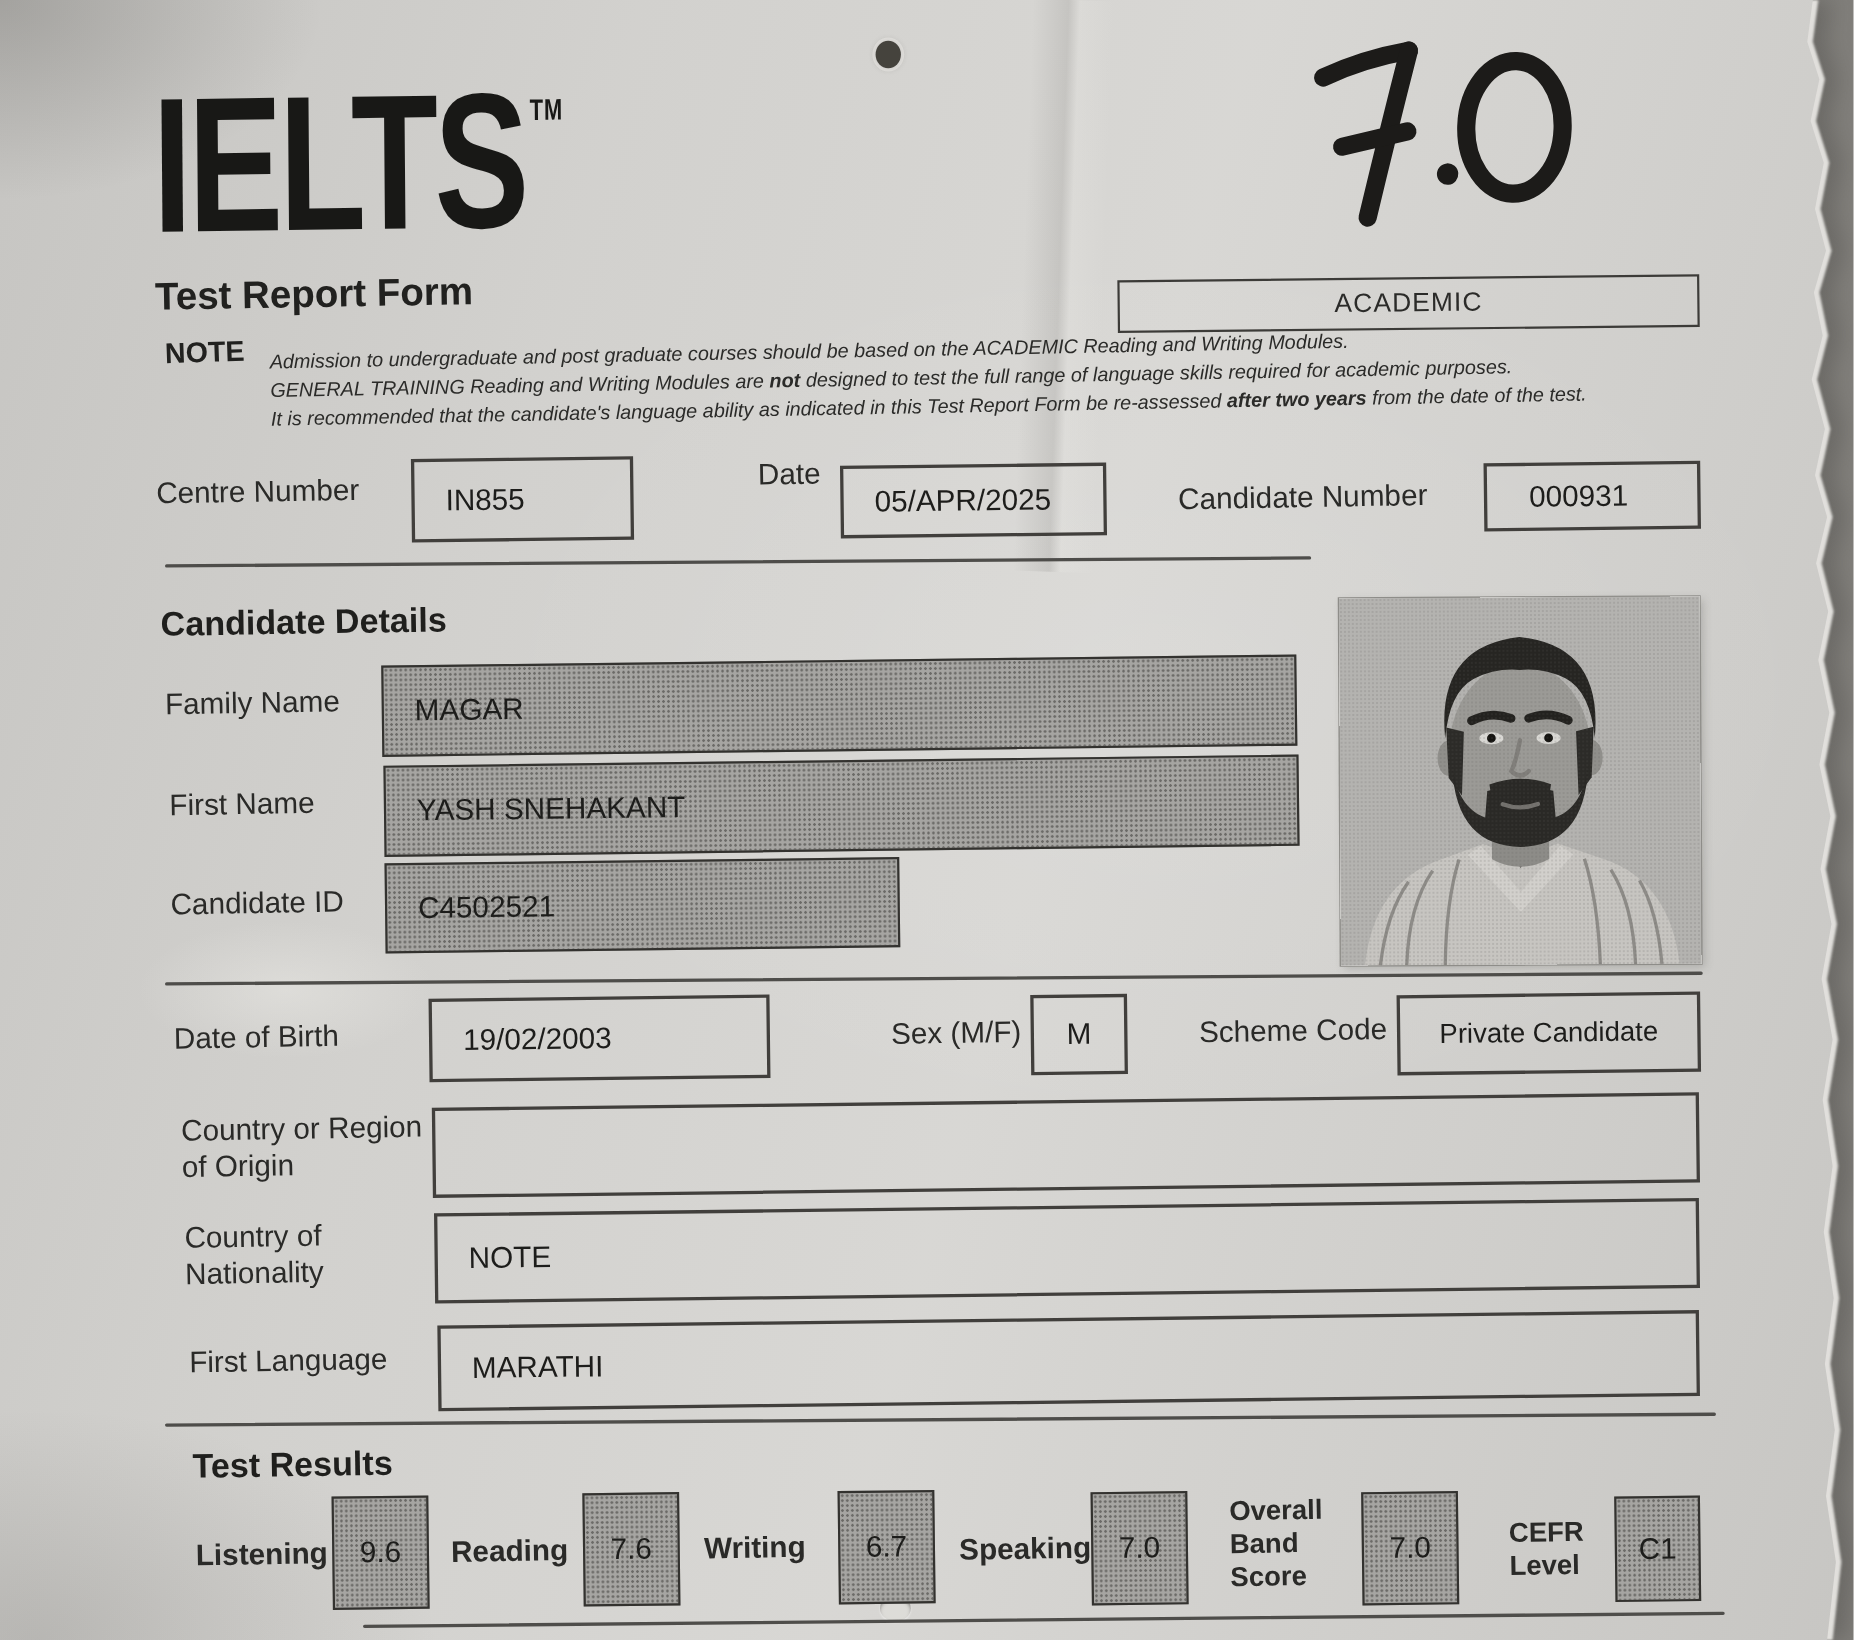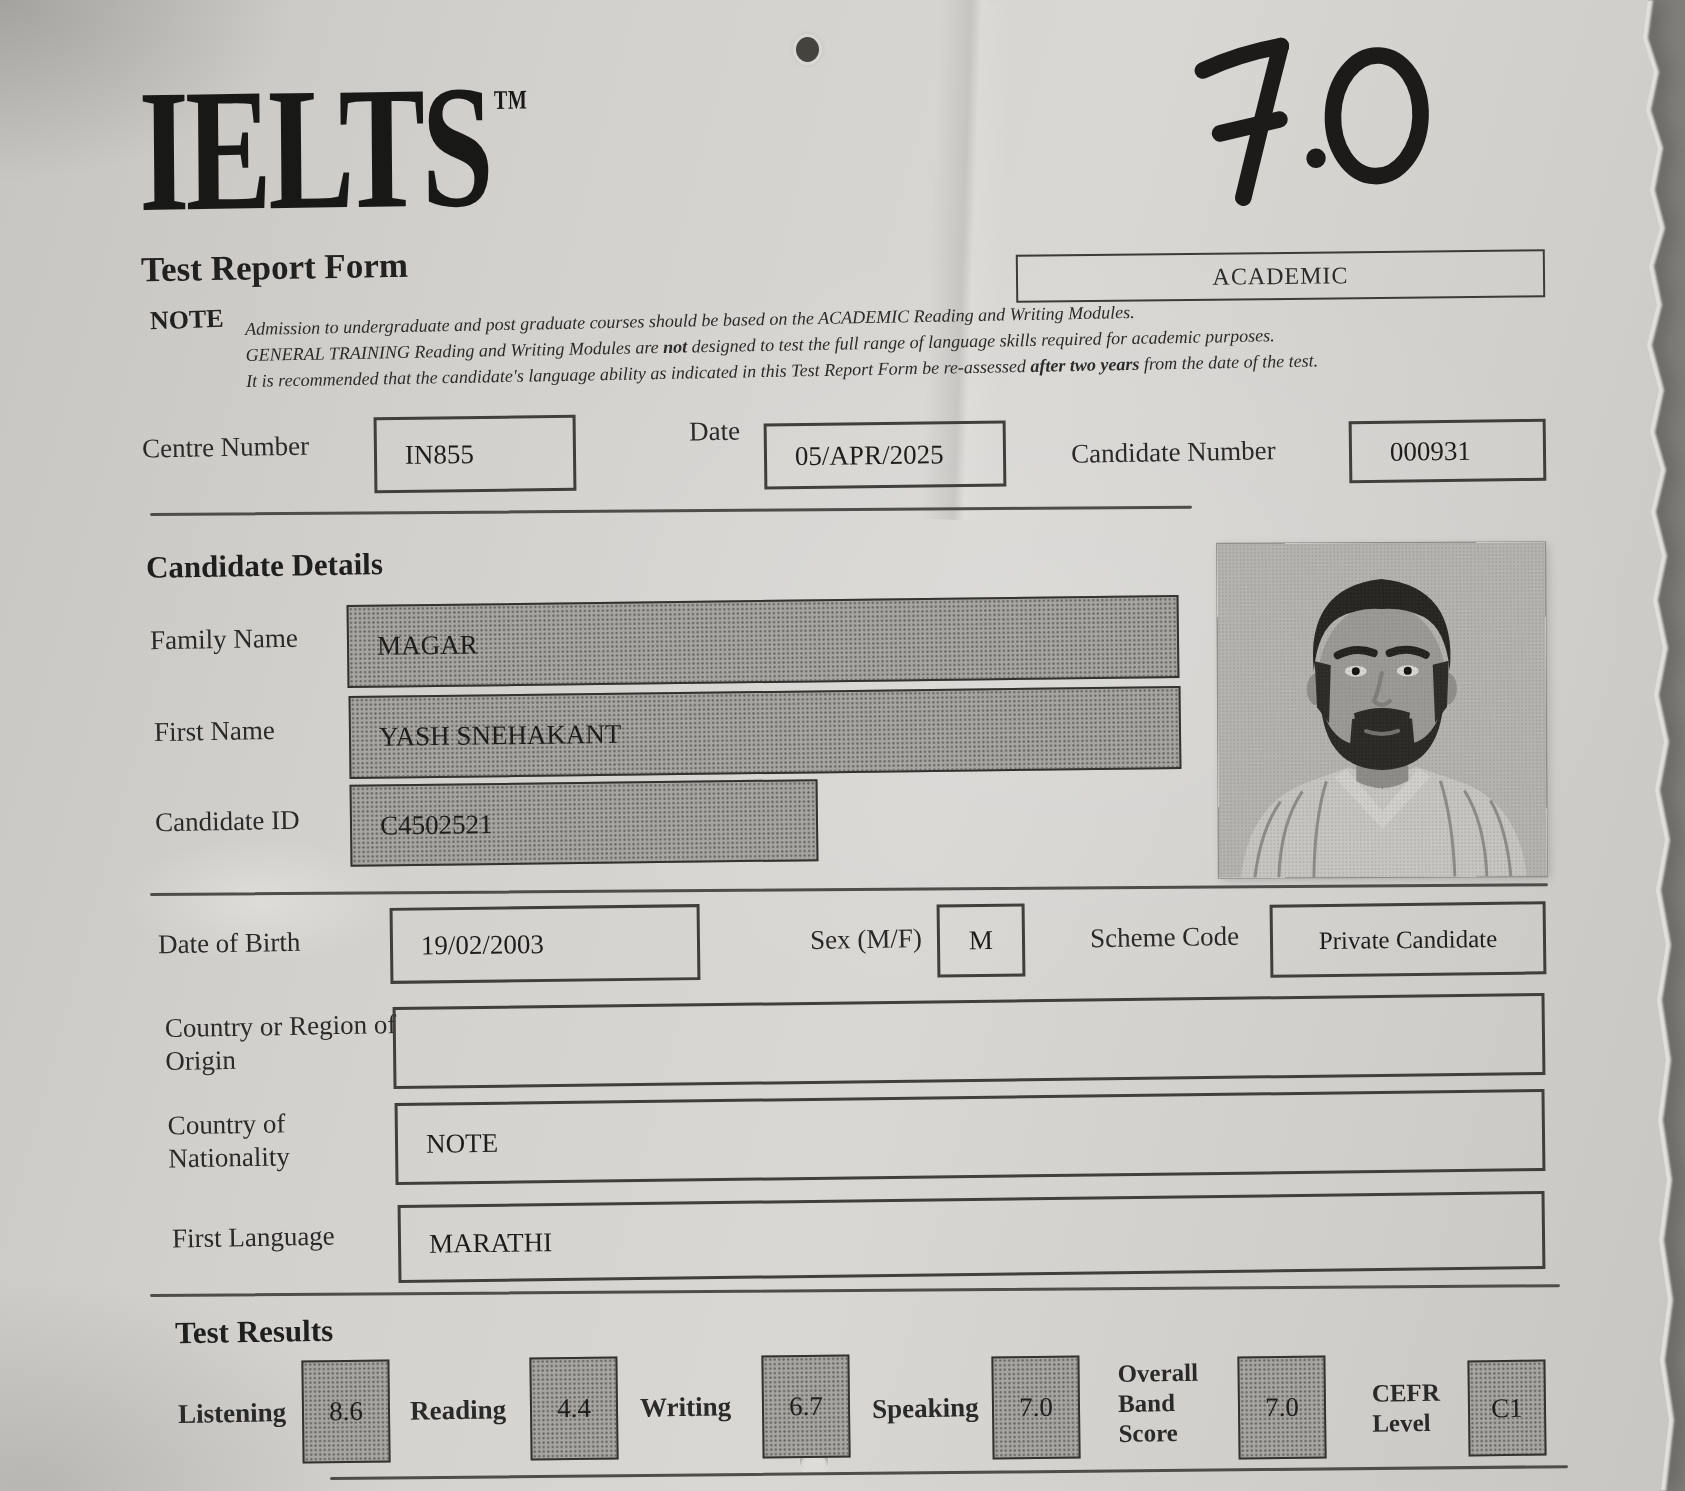--- a/index.html
+++ b/index.html
@@ -11,21 +11,20 @@
   }
   .stage{position:absolute;inset:0;}
   .paper{
     position:absolute;left:0;top:0;width:1685px;height:1491px;
     background:
       radial-gradient(900px 600px at 62% 42%, rgba(255,255,255,0.10), transparent 70%),
       radial-gradient(420px 260px at 0% 0%, rgba(74,72,68,0.28), transparent 70%),
       radial-gradient(520px 300px at 2% 100%, rgba(90,88,84,0.20), transparent 70%),
       linear-gradient(105deg,#c6c5c2 0%,#d2d1ce 28%,#d8d7d4 55%,#cfcecb 80%,#c7c6c3 100%);
     clip-path:polygon(0 0,1648px 0,1643px 38px,1654px 72px,1646px 110px,1658px 148px,1650px 190px,1660px 228px,1649px 266px,1657px 305px,1647px 345px,1659px 390px,1650px 432px,1661px 470px,1651px 512px,1662px 556px,1653px 600px,1663px 648px,1654px 695px,1664px 742px,1655px 790px,1665px 840px,1656px 890px,1666px 945px,1657px 1000px,1666px 1060px,1658px 1120px,1667px 1180px,1659px 1240px,1668px 1300px,1660px 1360px,1669px 1420px,1661px 1491px,0 1491px);
-    font-family:Liberation Serif, serif;
   }
   .paper-wrap{position:absolute;inset:0;filter:drop-shadow(5px 0 1px rgba(246,245,241,0.85)) drop-shadow(13px 0 9px rgba(60,58,55,0.30));}
   .abs{position:absolute;}
   .crease-v{left:930px;top:0;width:74px;height:520px;
     background:linear-gradient(90deg,transparent,rgba(110,108,104,0.16) 44%,rgba(236,235,231,0.22) 58%,transparent);
     transform:rotate(2deg);}
   .crease-light{left:120px;top:835px;width:280px;height:130px;
     background:radial-gradient(ellipse at center,rgba(232,231,227,0.55),transparent 68%);}
   .punch{border-radius:50%;}
   .punch-top{left:796px;top:37px;width:23px;height:25px;background:#45433d;
@@ -208,26 +207,26 @@
       <div class="abs fieldbox" style="left:398px;top:1198px;width:1147px;height:78px;">
         <span class="val">MARATHI</span>
       </div>
 
       <div class="abs divider" style="left:150px;top:1294px;width:1410px;"></div>
 
       <div class="abs section" style="left:175px;top:1314px;">Test Results</div>
 
       <div class="abs lbl bold-lbl" style="left:178px;top:1398px;">Listening</div>
       <div class="abs fieldbox shaded scorebox" style="left:302px;top:1360px;width:88px;height:103px;">
-        <span>8.6</span>
+        <span>9.6</span>
       </div>
 
       <div class="abs lbl bold-lbl" style="left:410px;top:1395px;">Reading</div>
       <div class="abs fieldbox shaded scorebox" style="left:530px;top:1357px;width:88px;height:103px;">
-        <span>4.4</span>
+        <span>7.6</span>
       </div>
 
       <div class="abs lbl bold-lbl" style="left:640px;top:1392px;">Writing</div>
       <div class="abs fieldbox shaded scorebox" style="left:762px;top:1355px;width:88px;height:103px;">
         <span>6.7</span>
       </div>
 
       <div class="abs lbl bold-lbl" style="left:872px;top:1393px;">Speaking</div>
       <div class="abs fieldbox shaded scorebox" style="left:992px;top:1356px;width:88px;height:103px;">
         <span>7.0</span>

